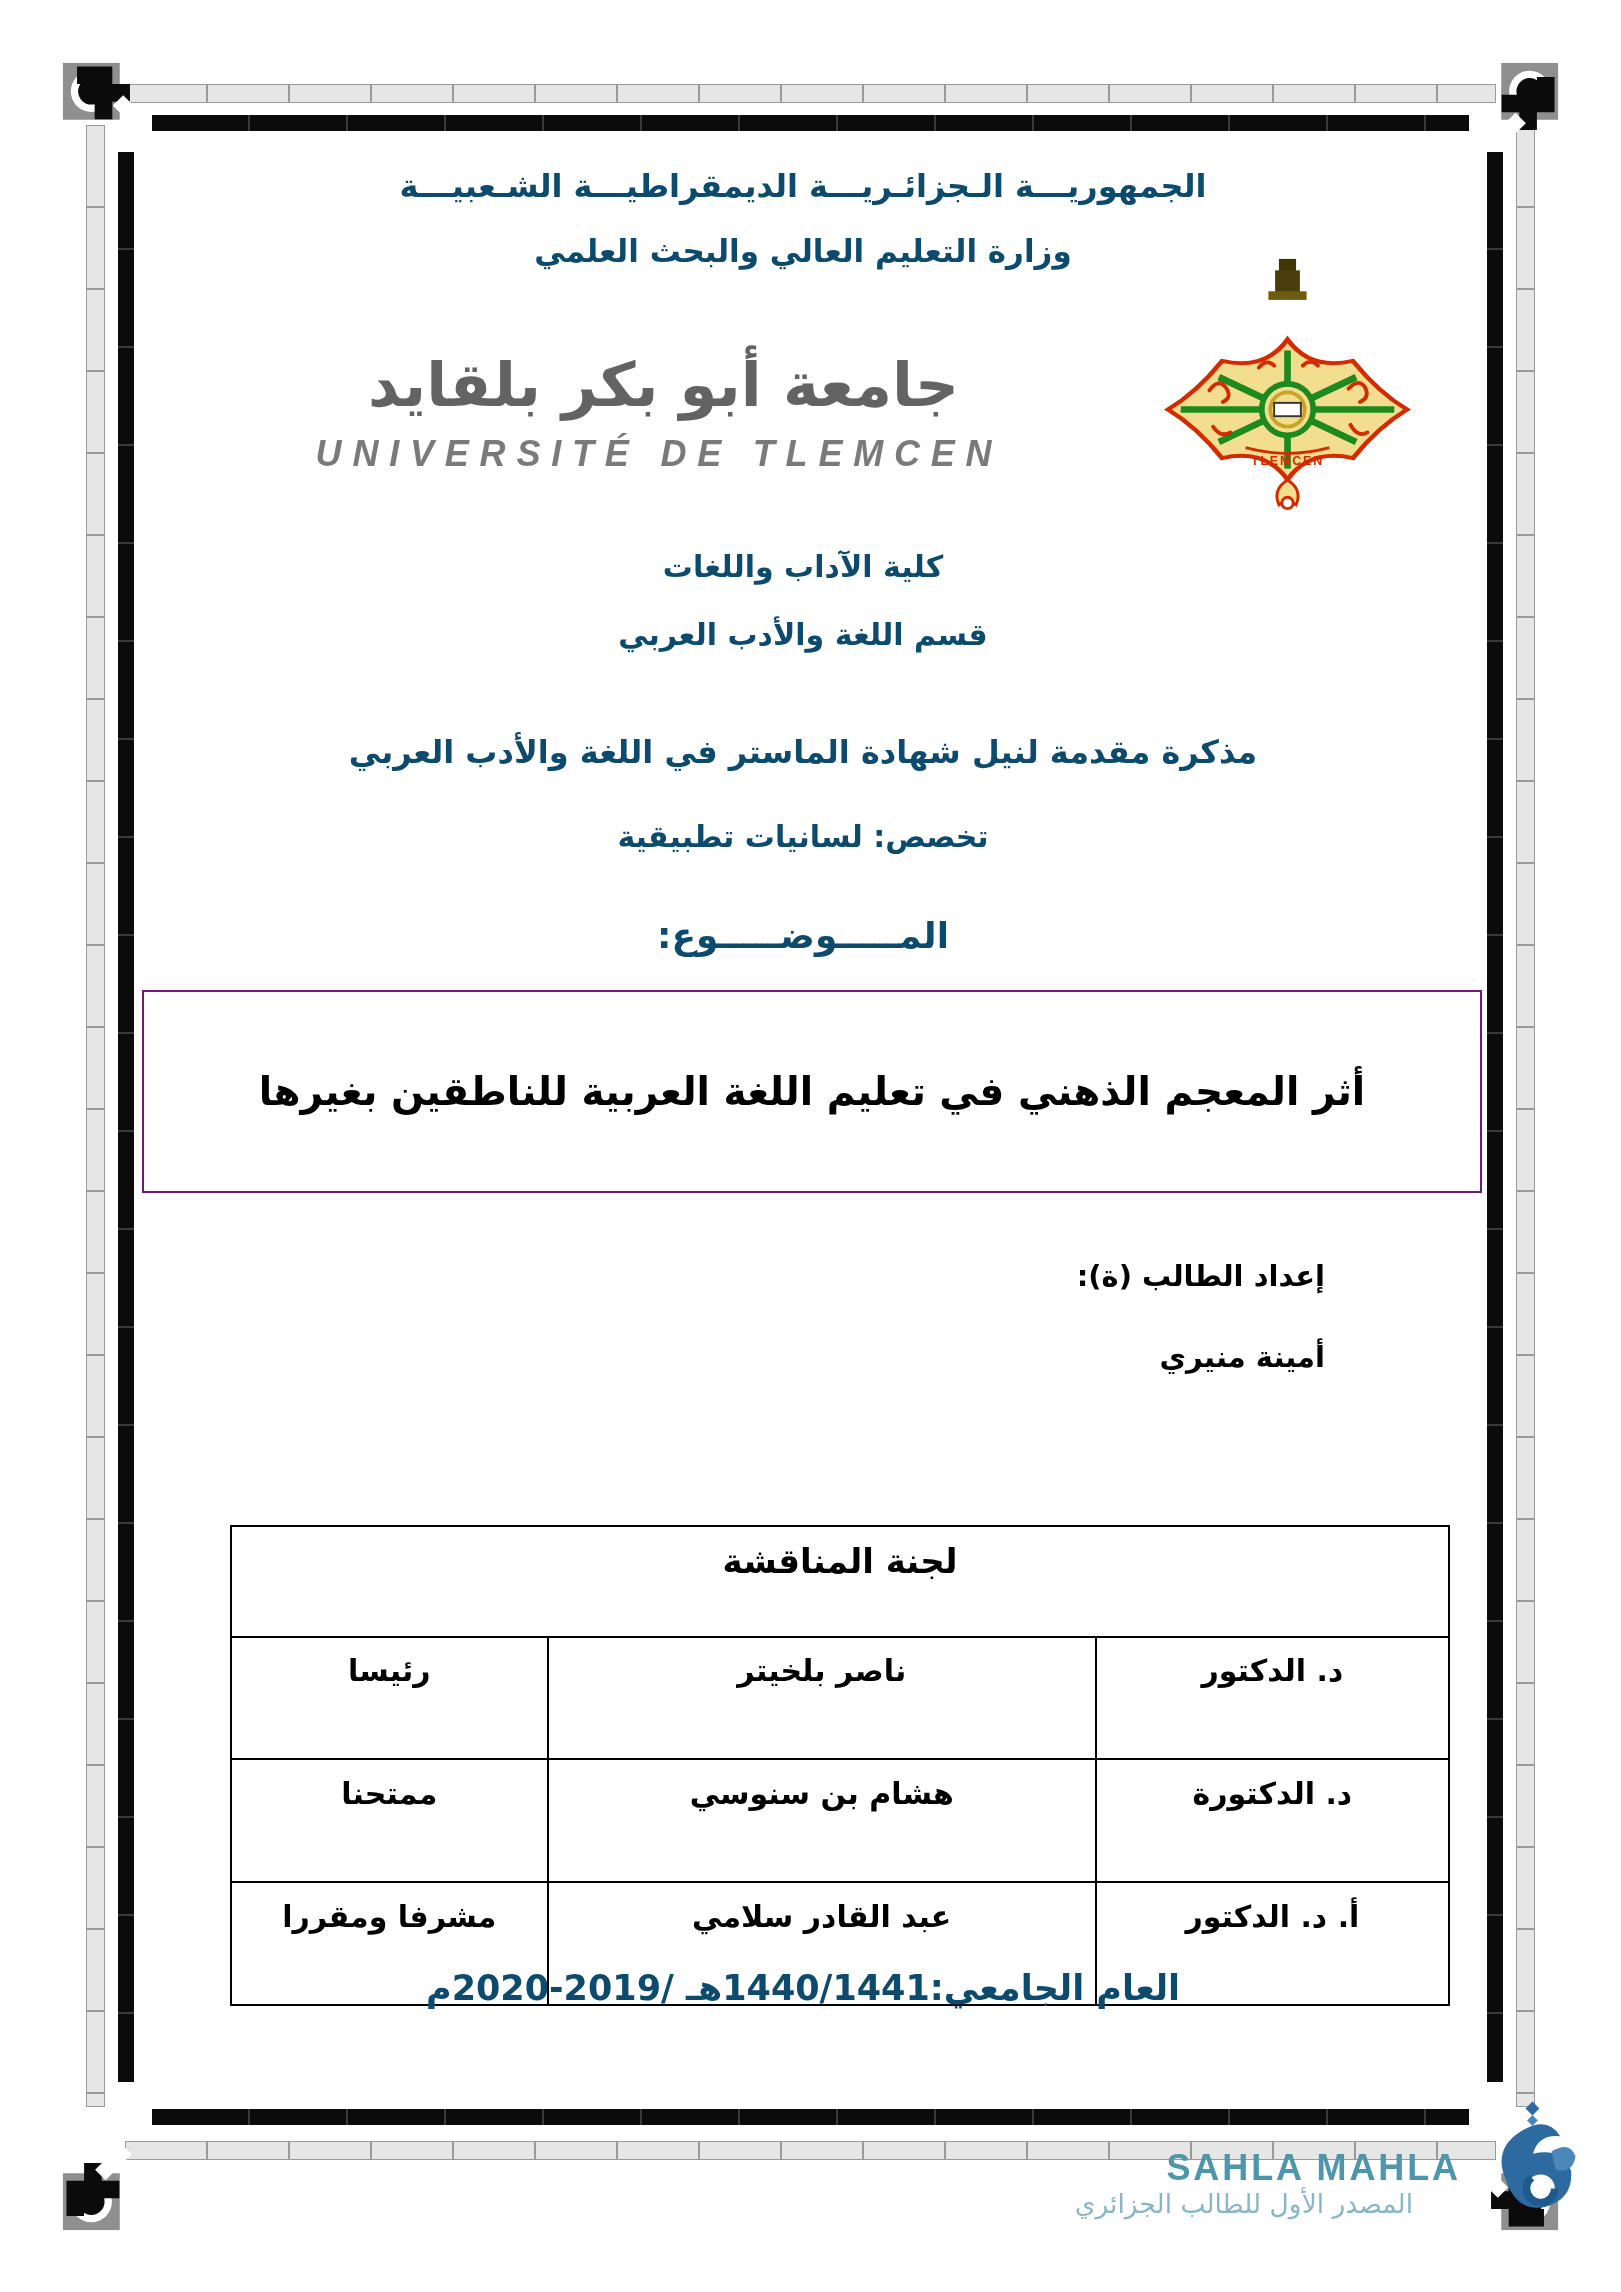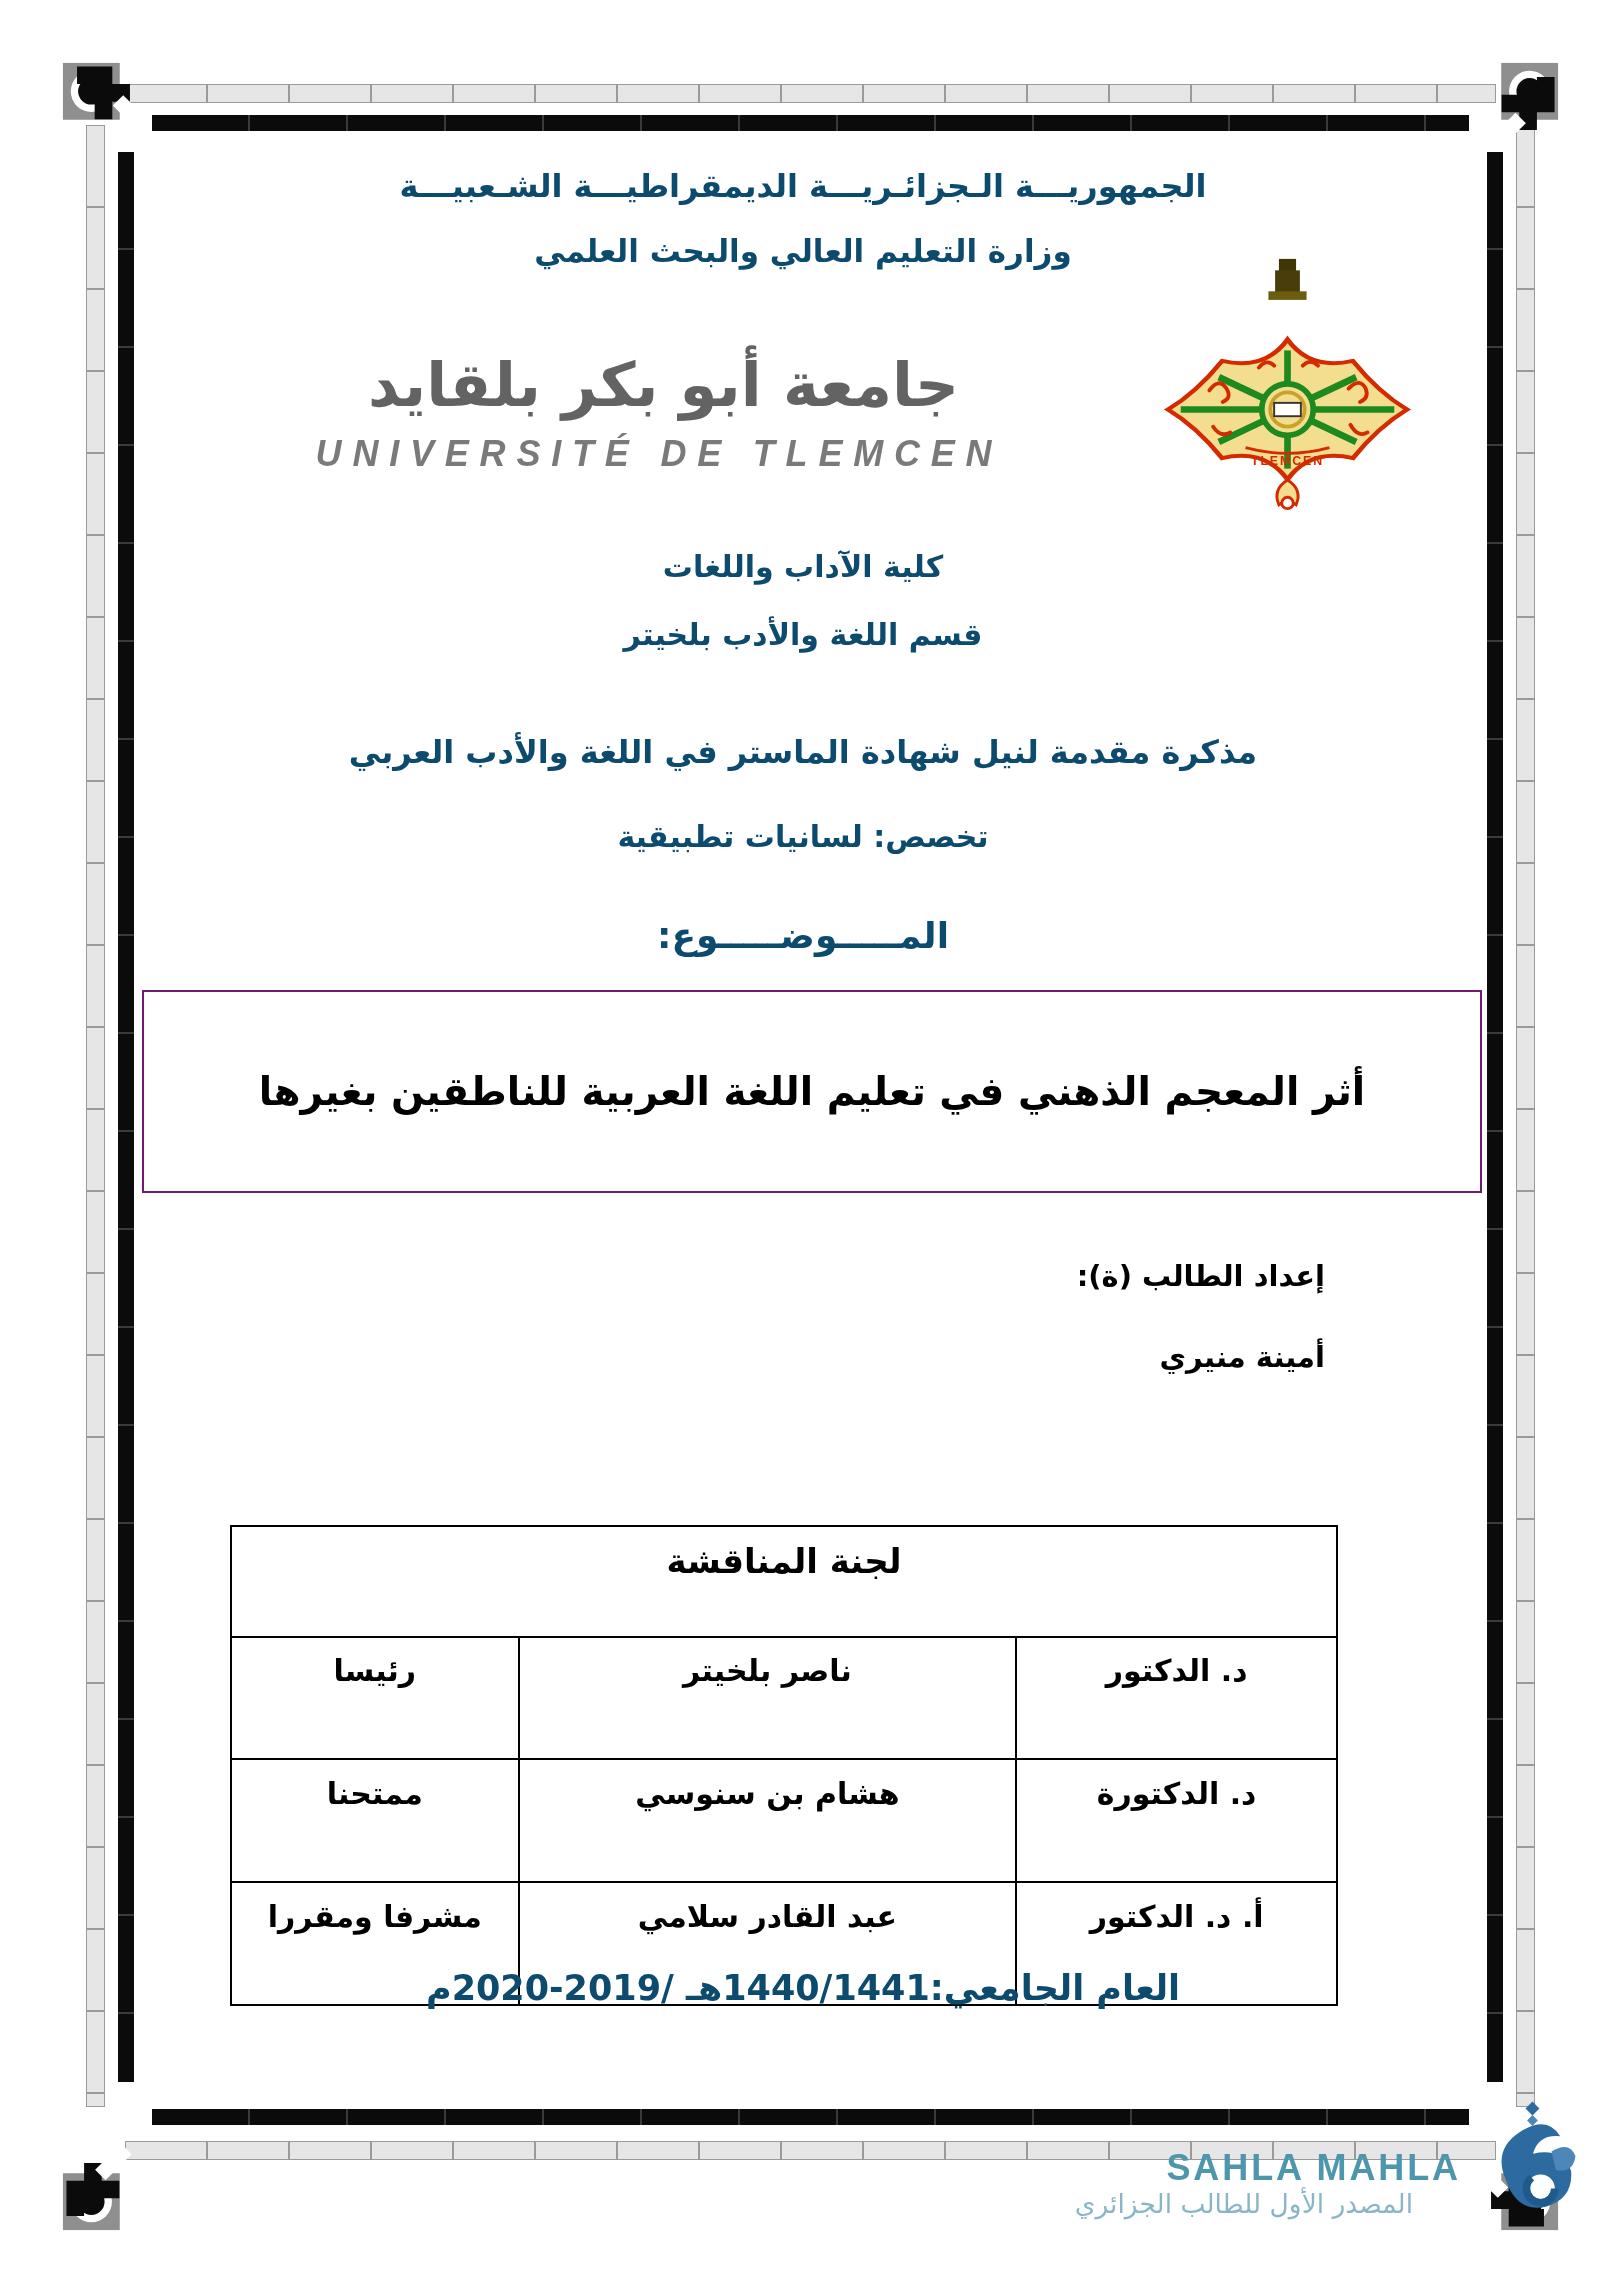--- a/index.html
+++ b/index.html
@@ -46,21 +46,21 @@
     border:2px solid #701a75;display:flex;align-items:center;justify-content:center;
   }
   .title-box .t{font-size:39px;font-weight:bold;text-align:center;padding:0 39px;}
   .byline{position:absolute;top:1259px;font-size:29px;font-weight:bold;}
   .byline .nm{margin-top:47px;font-size:29px;}
   .byline-right{right:296px;text-align:right;}
   .byline-left{left:245px;text-align:left;}
   .byline-left .nm{padding-left:0;}
   
   table.committee{
-    position:absolute;left:230px;top:1525px;width:1108px;
+    position:absolute;left:230px;top:1525px;width:1220px;
     border-collapse:collapse;direction:rtl;
   }
   table.committee th,table.committee td{border:2px solid #000;}
   table.committee th{height:94px;font-size:34px;font-weight:bold;text-align:center;vertical-align:top;padding-top:13.7px;}
   table.committee td{height:104px;font-size:30px;font-weight:bold;text-align:center;vertical-align:top;padding-top:15.7px;}
   td.c-degree{width:29%;}
   td.c-name{width:45%;border-radius:28px;}
   td.c-role{width:26%;}
   .year{top:1968px;font-size:35px;font-weight:bold;}
   
@@ -153,21 +153,21 @@
     </g>
 
     <path d="M-44,40 Q0,52 44,40" stroke="#d42a00" stroke-width="3" fill="none"></path>
     <text y="58" text-anchor="middle" font-size="13" font-weight="bold" fill="#d42a00" letter-spacing="2" font-family="Liberation Sans, sans-serif">TLEMCEN</text>
 
     <path d="M0,74 q-16,10 -9,26 q9,-7 9,-2 q0,-5 9,2 q7,-16 -9,-26 z" fill="#f3dd8e" stroke="#d42a00" stroke-width="3"></path>
     <circle cy="98" r="6" fill="#fff" stroke="#d42a00" stroke-width="3"></circle>
   </svg>
 
   <div class="center-line faculty" dir="rtl">كلية الآداب واللغات</div>
-  <div class="center-line department" dir="rtl">قسم اللغة والأدب بلخيتر</div>
+  <div class="center-line department" dir="rtl">قسم اللغة والأدب العربي</div>
 
   <div class="center-line thesis" dir="rtl">مذكرة مقدمة لنيل شهادة الماستر في اللغة والأدب العربي</div>
   <div class="center-line specialty" dir="rtl">تخصص: لسانيات تطبيقية</div>
 
   <div class="center-line subject" dir="rtl">المـــــوضـــــوع:</div>
   <div class="title-box">
     <div class="t" dir="rtl">أثر المعجم الذهني في تعليم اللغة العربية للناطقين بغيرها</div>
   </div>
 
   <div class="byline byline-right" dir="rtl">

